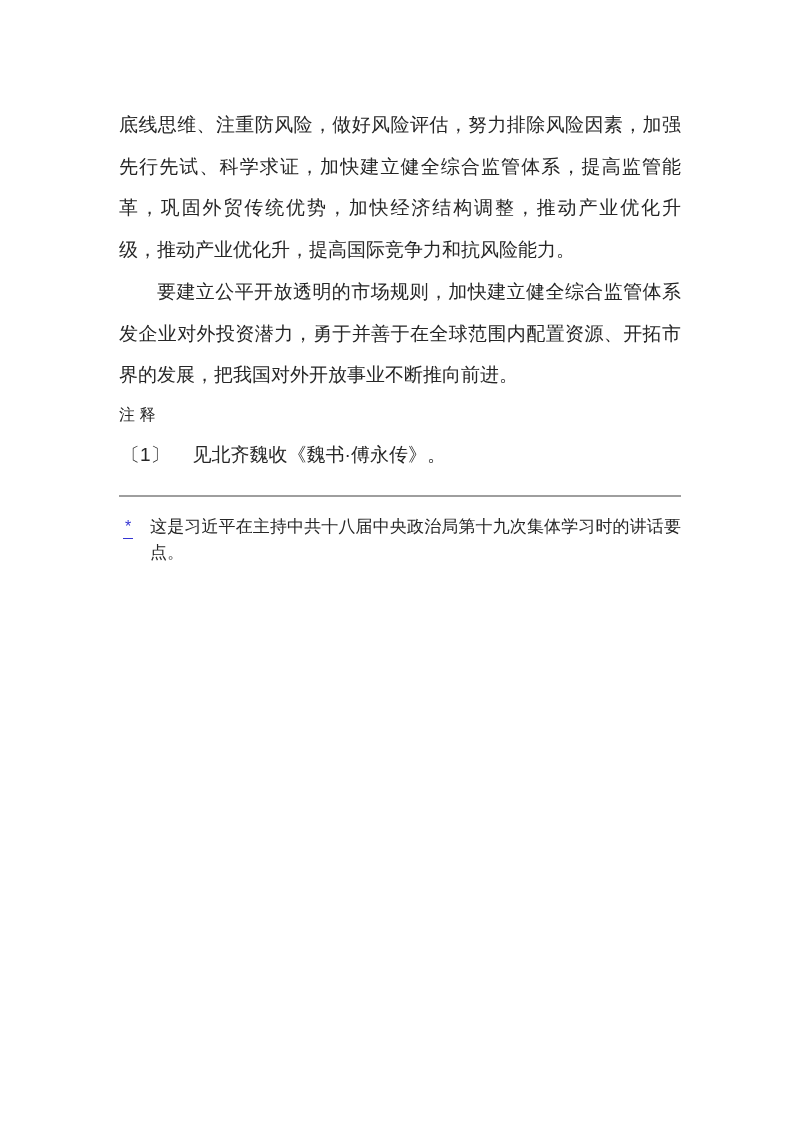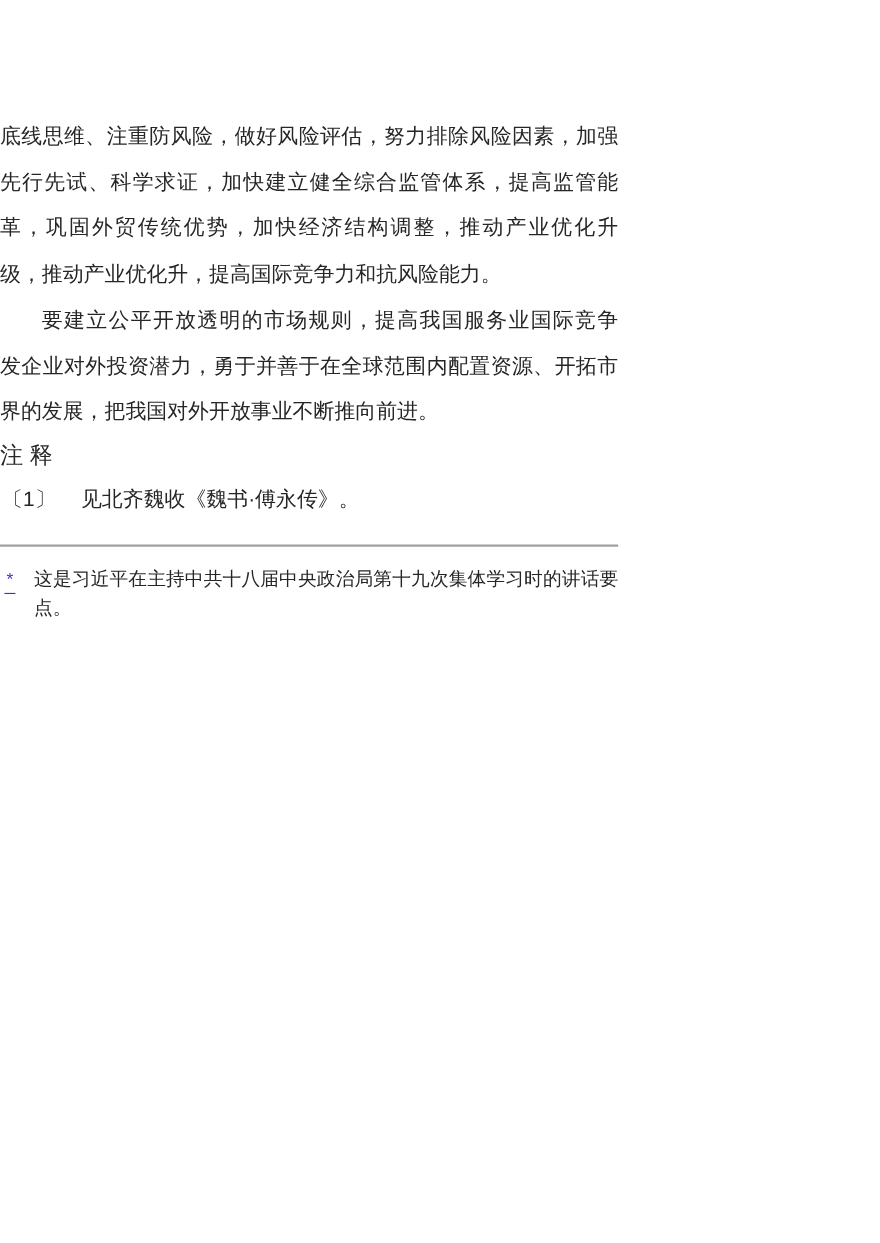--- a/index.html
+++ b/index.html
@@ -11,20 +11,21 @@
     position: relative;
     width: 800px;
     height: 1130px;
     background: #ffffff;
     overflow: hidden;
     font-family: "Liberation Sans", "DejaVu Sans", sans-serif;
     color: #262626;
   }
   .content {
     width: 562px;
+    margin-left: 119px;
     padding-top: 104px;
   }
   
   .bline {
     font-size: 19px;
     line-height: 41.7px;
     letter-spacing: 0;
     text-align: justify;
     text-align-last: justify;
     color: #262626;
@@ -33,21 +34,21 @@
   .bline.lastline {
     text-align: left;
     text-align-last: left;
   }
   .bline.indent {
     text-indent: 2em;
   }
   
   .notes-heading {
     margin-top: 9px;
-    font-size: 21px;
+    font-size: 16px;
     line-height: 20px;
     color: #262626;
   }
   .note-item {
     margin-top: 18px;
     font-size: 19px;
     line-height: 24px;
     color: #262626;
     display: flex;
   }
@@ -102,21 +103,21 @@
   <div class="content">
 
     <div>
       <div class="bline">底线思维、注重防风险，做好风险评估，努力排除风险因素，加强</div>
       <div class="bline">先行先试、科学求证，加快建立健全综合监管体系，提高监管能</div>
       <div class="bline">革，巩固外贸传统优势，加快经济结构调整，推动产业优化升</div>
       <div class="bline lastline">级，推动产业优化升，提高国际竞争力和抗风险能力。</div>
     </div>
 
     <div>
-      <div class="bline indent">要建立公平开放透明的市场规则，提高我国服务业国际竞争</div>
+      <div class="bline indent">要建立公平开放透明的市场规则，加快建立健全综合监管体系</div>
       <div class="bline">发企业对外投资潜力，勇于并善于在全球范围内配置资源、开拓市</div>
       <div class="bline lastline">界的发展，把我国对外开放事业不断推向前进。</div>
     </div>
 
     <div class="notes">
       <div class="notes-heading">注 释</div>
       <div class="note-item">
         <span class="note-marker">〔1〕</span>
         <span class="note-text">见北齐魏收《魏书·傅永传》。</span>
       </div>

